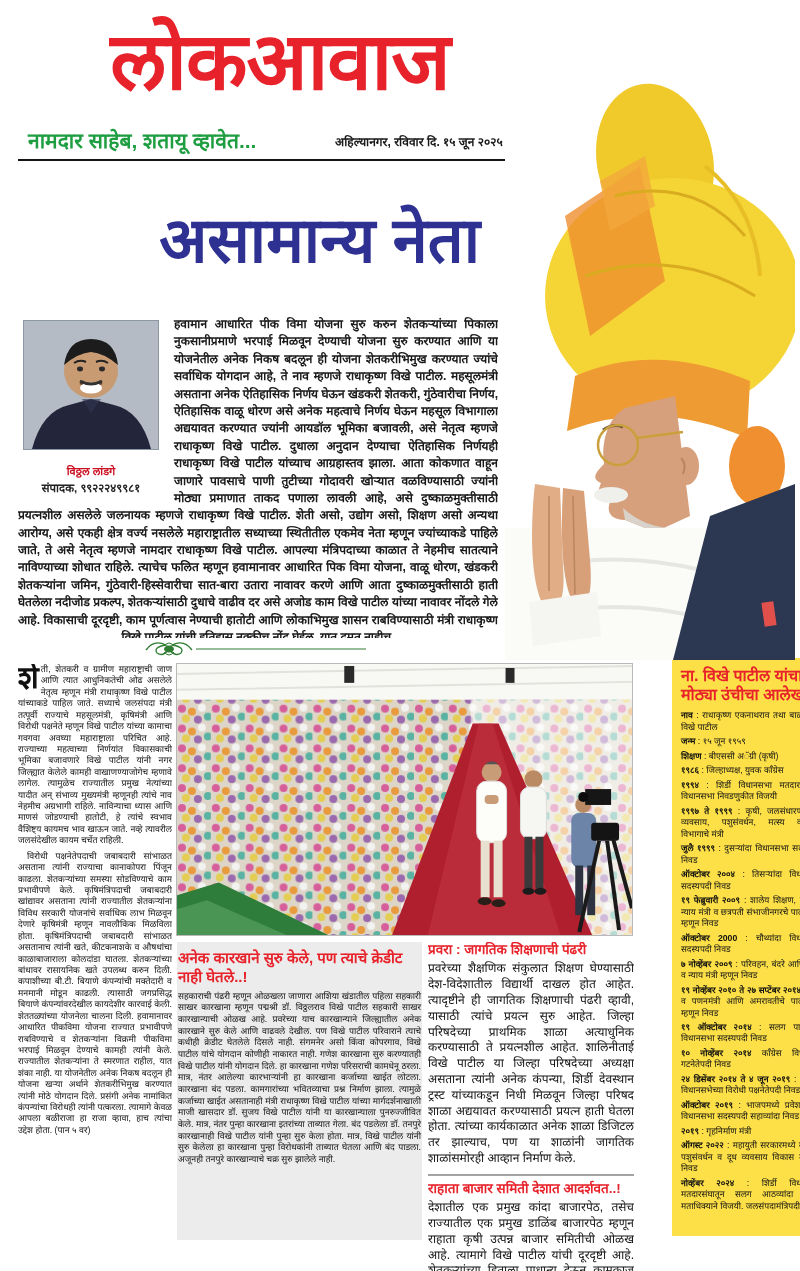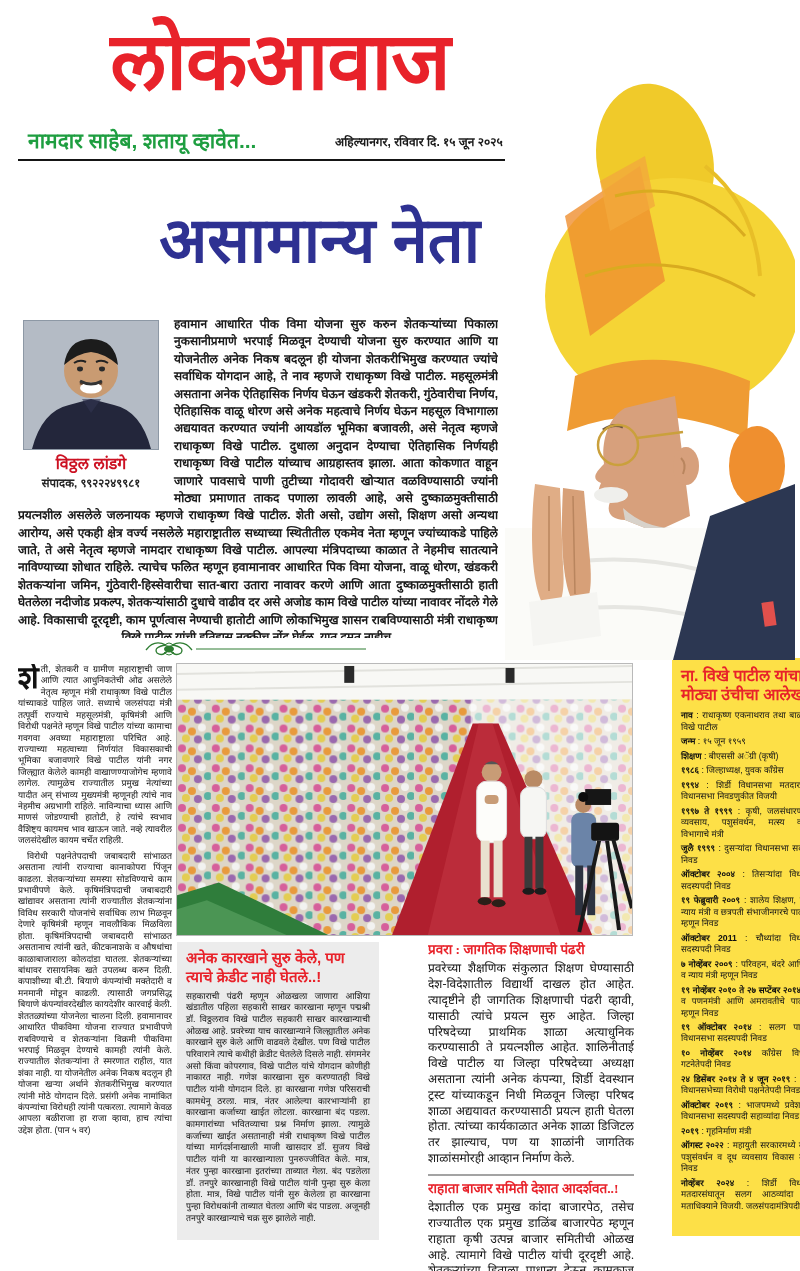--- a/index.html
+++ b/index.html
@@ -19,40 +19,40 @@
       font-size:27px;font-weight:800;color:#0d0d0d;z-index:3;}
   .mainline{position:absolute;left:25px;top:207px;width:455px;text-align:right;
       font-size:63px;font-weight:800;color:#2e3192;line-height:1.05;z-index:3;}
   
   .intro{position:absolute;left:18px;top:316px;width:480px;height:322px;overflow:hidden;
       font-size:12px;line-height:1.45;font-weight:600;color:#191919;
       text-align:justify;text-align-last:center;z-index:3;}
   .editor-card{float:left;width:146px;margin:4px 10px 2px 0;text-align:center;}
   .editor-photo{width:134px;height:128px;margin:0 auto;border:1px solid #8d98a5;}
   .editor-photo svg{display:block;width:100%;height:100%;}
-  .editor-name{font-size:16px;font-weight:800;color:#cc1122;margin-top:2px;}
+  .editor-name{font-size:11px;font-weight:800;color:#cc1122;margin-top:14px;}
   .editor-role{font-size:11.5px;font-weight:700;color:#222;}
   
   .flourish{position:absolute;left:140px;top:636px;width:230px;height:24px;}
   
   .leftcol{position:absolute;left:18px;top:664px;width:154px;height:600px;overflow:hidden;
       font-size:8.8px;line-height:1.3;text-align:justify;color:#141414;}
   .dropcap{float:left;font-size:31px;line-height:.85;font-weight:800;padding:1px 2px 0 0;color:#111;}
   .leftcol p{margin:0 0 0 0;}
   .leftcol p + p{margin-top:4px;text-indent:9px;}
   
   .crowd{position:absolute;left:176px;top:663px;width:457px;height:273px;border:1px solid #b9b9b9;
       box-sizing:border-box;background:#eee;}
   .crowd svg{display:block;width:100%;height:100%;}
   
-  .box1{position:absolute;left:177px;top:942px;width:202px;min-height:298px;background:#ececec;
-      padding:7px 9px;box-sizing:border-box;}
+  .box1{position:absolute;left:177px;top:942px;width:245px;min-height:298px;background:#ececec;
+      padding:7px 1px;box-sizing:border-box;}
   .box-h{font-size:15px;line-height:1.25;font-weight:800;color:#e8222a;margin:0 0 4px 0;}
   .box-b{font-size:8.8px;line-height:1.33;text-align:justify;color:#141414;}
-  .col3{position:absolute;left:428px;top:942px;width:206px;height:329px;overflow:hidden;font-family:Liberation Serif, serif;}
+  .col3{position:absolute;left:428px;top:942px;width:206px;height:329px;overflow:hidden;}
   .box2-h{font-size:13.5px;font-weight:800;color:#e8222a;margin:0 0 3px 0;line-height:1.2;}
   .box2-b{font-size:12px;line-height:1.32;text-align:justify;color:#141414;}
   .box3{border-top:2px solid #a3a3a3;margin-top:7px;padding-top:5px;}
   
   .sidebar{position:absolute;left:672px;top:658px;width:160px;min-height:578px;background:#fde047;
       padding:8px 9px;box-sizing:border-box;}
   .sb-h{font-size:16px;font-weight:800;color:#e8222a;line-height:1.2;margin:0 0 6px 0;}
   .sb-entry{font-size:8.7px;line-height:1.32;margin-bottom:3px;text-align:justify;color:#141414;}
   .sb-entry b{font-weight:800;color:#101010;}
 </style>
@@ -229,21 +229,21 @@
     <div class="sb-entry"><b>१९९४</b><span> : </span><span>शिर्डी विधानसभा मतदारसंघातून विधानसभा निवडणुकीत विजयी</span></div>
 
     <div class="sb-entry"><b>१९९७ ते १९९९</b><span> : </span><span>कृषी, जलसंधारण, दुग्ध व्यवसाय, पशुसंवर्धन, मत्स्य व्यवसाय विभागाचे मंत्री</span></div>
 
     <div class="sb-entry"><b>जुलै १९९९</b><span> : </span><span>दुसऱ्यांदा विधानसभा सदस्यपदी निवड</span></div>
 
     <div class="sb-entry"><b>ऑक्टोबर २००४</b><span> : </span><span>तिसऱ्यांदा विधानसभा सदस्यपदी निवड</span></div>
 
     <div class="sb-entry"><b>१९ फेब्रुवारी २००९</b><span> : </span><span>शालेय शिक्षण, विधी व न्याय मंत्री व छत्रपती संभाजीनगरचे पालकमंत्री म्हणून निवड</span></div>
 
-    <div class="sb-entry"><b>ऑक्टोबर 2011</b><span> : </span><span>चौथ्यांदा विधानसभा सदस्यपदी निवड</span></div>
+    <div class="sb-entry"><b>ऑक्टोबर 2000</b><span> : </span><span>चौथ्यांदा विधानसभा सदस्यपदी निवड</span></div>
 
     <div class="sb-entry"><b>७ नोव्हेंबर २००९</b><span> : </span><span>परिवहन, बंदरे आणि विधी व न्याय मंत्री म्हणून निवड</span></div>
 
     <div class="sb-entry"><b>१९ नोव्हेंबर २०१० ते २७ सप्टेंबर २०१४</b><span> : </span><span>कृषी व पणनमंत्री आणि अमरावतीचे पालकमंत्री म्हणून निवड</span></div>
 
     <div class="sb-entry"><b>१९ ऑक्टोबर २०१४</b><span> : </span><span>सलग पाचव्यांदा विधानसभा सदस्यपदी निवड</span></div>
 
     <div class="sb-entry"><b>१० नोव्हेंबर २०१४</b><span> </span><span>काँग्रेस विधीमंडळ गटनेतेपदी निवड</span></div>
 
     <div class="sb-entry"><b>२४ डिसेंबर २०१४ ते ४ जून २०१९</b><span> : </span><span>महाराष्ट्र विधानसभेच्या विरोधी पक्षनेतेपदी निवड</span></div>

